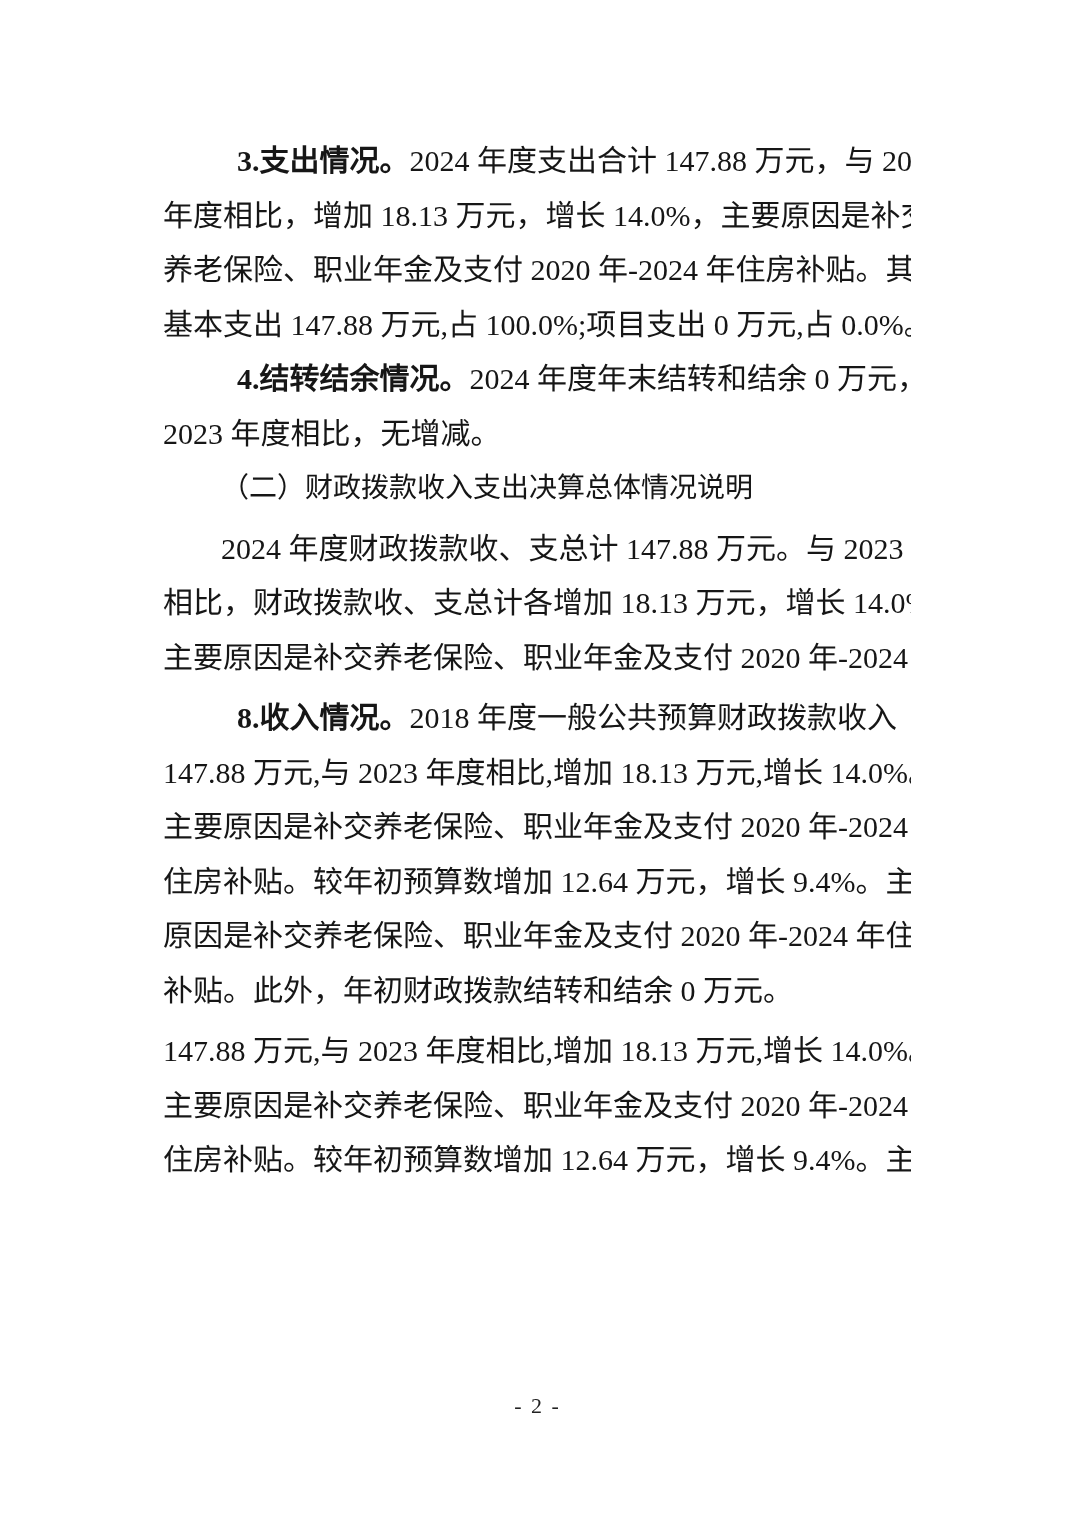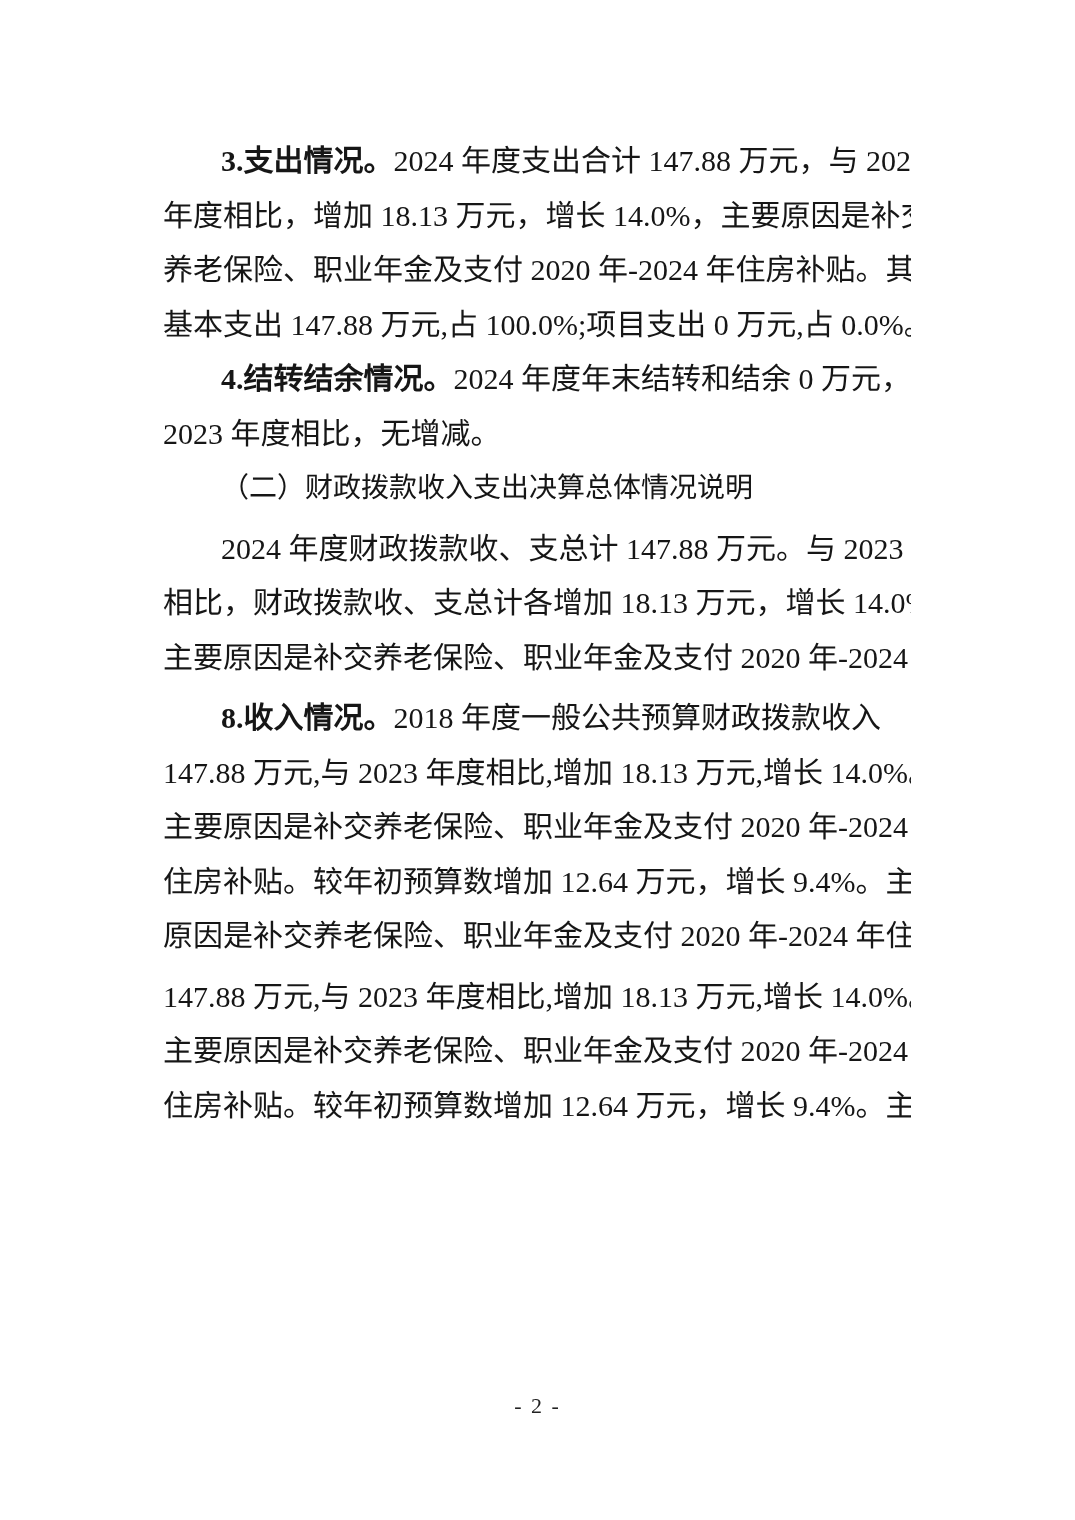--- a/index.html
+++ b/index.html
@@ -35,20 +35,21 @@
     text-align-last: left;
   }
   .line.first {
     padding-left: 58px;
   }
   .para.space-above {
     margin-top: 6px;
   }
   .lead {
     font-weight: 700;
+    margin-left: 16px;
   }
   .heading {
     height: 54.5px;
     line-height: 54.5px;
     font-size: 28px;
     padding-left: 58px;
     white-space: nowrap;
     overflow: hidden;
   }
   .footer {
@@ -85,20 +86,21 @@
         <div class="line first"><span>2024 年度财政拨款收、支总计 147.88 万元。与 2023 年</span></div>
         <div class="line"><span>相比，财政拨款收、支总计各增加 18.13 万元，增长 14.0%。</span></div>
         <div class="line"><span>主要原因是补交养老保险、职业年金及支付 2020 年-2024 年</span></div>
       </div>
       <div class="para space-above">
         <div class="line first no-stretch"><b class="lead">8.收入情况。</b><span>2018 年度一般公共预算财政拨款收入</span></div>
         <div class="line"><span>147.88 万元,与 2023 年度相比,增加 18.13 万元,增长 14.0%。</span></div>
         <div class="line"><span>主要原因是补交养老保险、职业年金及支付 2020 年-2024 年</span></div>
         <div class="line"><span>住房补贴。较年初预算数增加 12.64 万元，增长 9.4%。主要</span></div>
         <div class="line"><span>原因是补交养老保险、职业年金及支付 2020 年-2024 年住房</span></div>
+        <div class="line no-stretch"><span>补贴。此外，年初财政拨款结转和结余 0 万元。</span></div>
       </div>
       <div class="para space-above">
         <div class="line"><span>147.88 万元,与 2023 年度相比,增加 18.13 万元,增长 14.0%。</span></div>
         <div class="line"><span>主要原因是补交养老保险、职业年金及支付 2020 年-2024 年</span></div>
         <div class="line"><span>住房补贴。较年初预算数增加 12.64 万元，增长 9.4%。主要</span></div>
       </div>
     </main>
   <footer class="footer">
     <span class="page-number">- 2 -</span>
   </footer>

